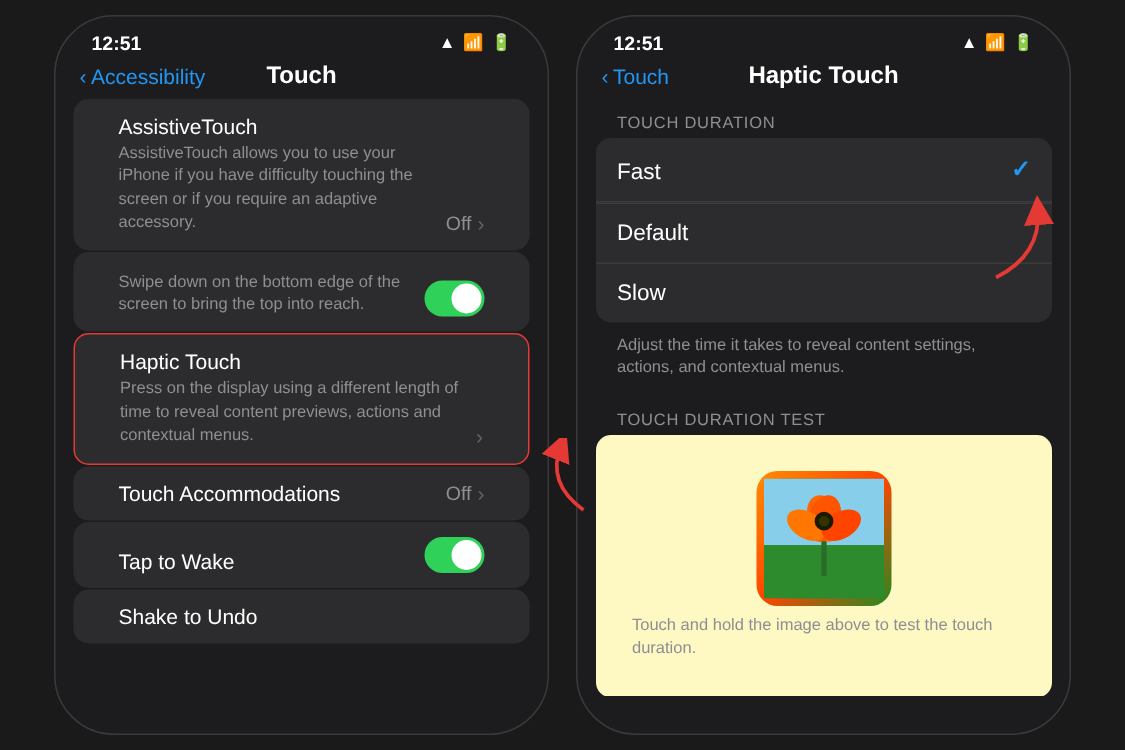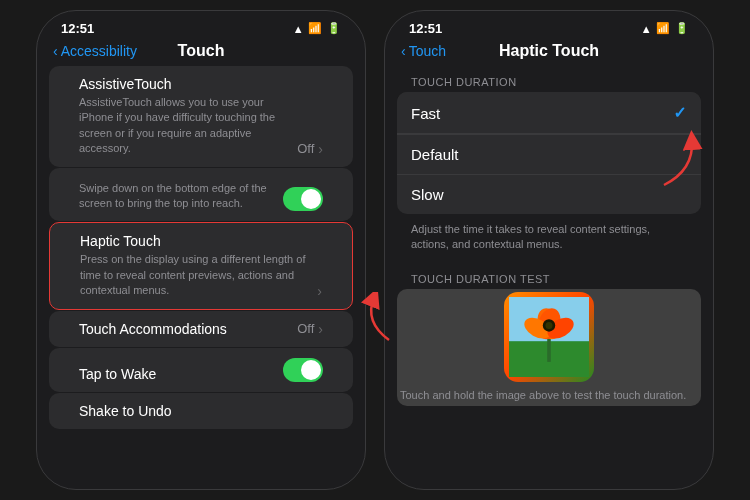--- a/index.html
+++ b/index.html
@@ -343,21 +343,21 @@
         </div>
         <div class="duration-item" style="border-top:0.5px solid #3a3a3c;">
           <span class="duration-label">Slow</span>
         </div>
       </div>
 
       <div class="duration-desc">Adjust the time it takes to reveal content settings, actions, and contextual menus.</div>
 
       <div class="section-header">TOUCH DURATION TEST</div>
 
-      <div style="background:#404040;border-radius:10px;padding:3px;">
+      <div style="background:#fef9c3;border-radius:10px;padding:24px;">
         <div class="test-image">
 
           <svg viewBox="0 0 90 90" class="flower-svg">
             <rect width="90" height="90" fill="#1a8a3c" rx="14"></rect>
 
             <rect width="90" height="50" fill="#87ceeb"></rect>
 
             <rect y="50" width="90" height="40" fill="#2d8a2d"></rect>
 
             <rect x="43" y="38" width="4" height="35" fill="#2a6b2a"></rect>

